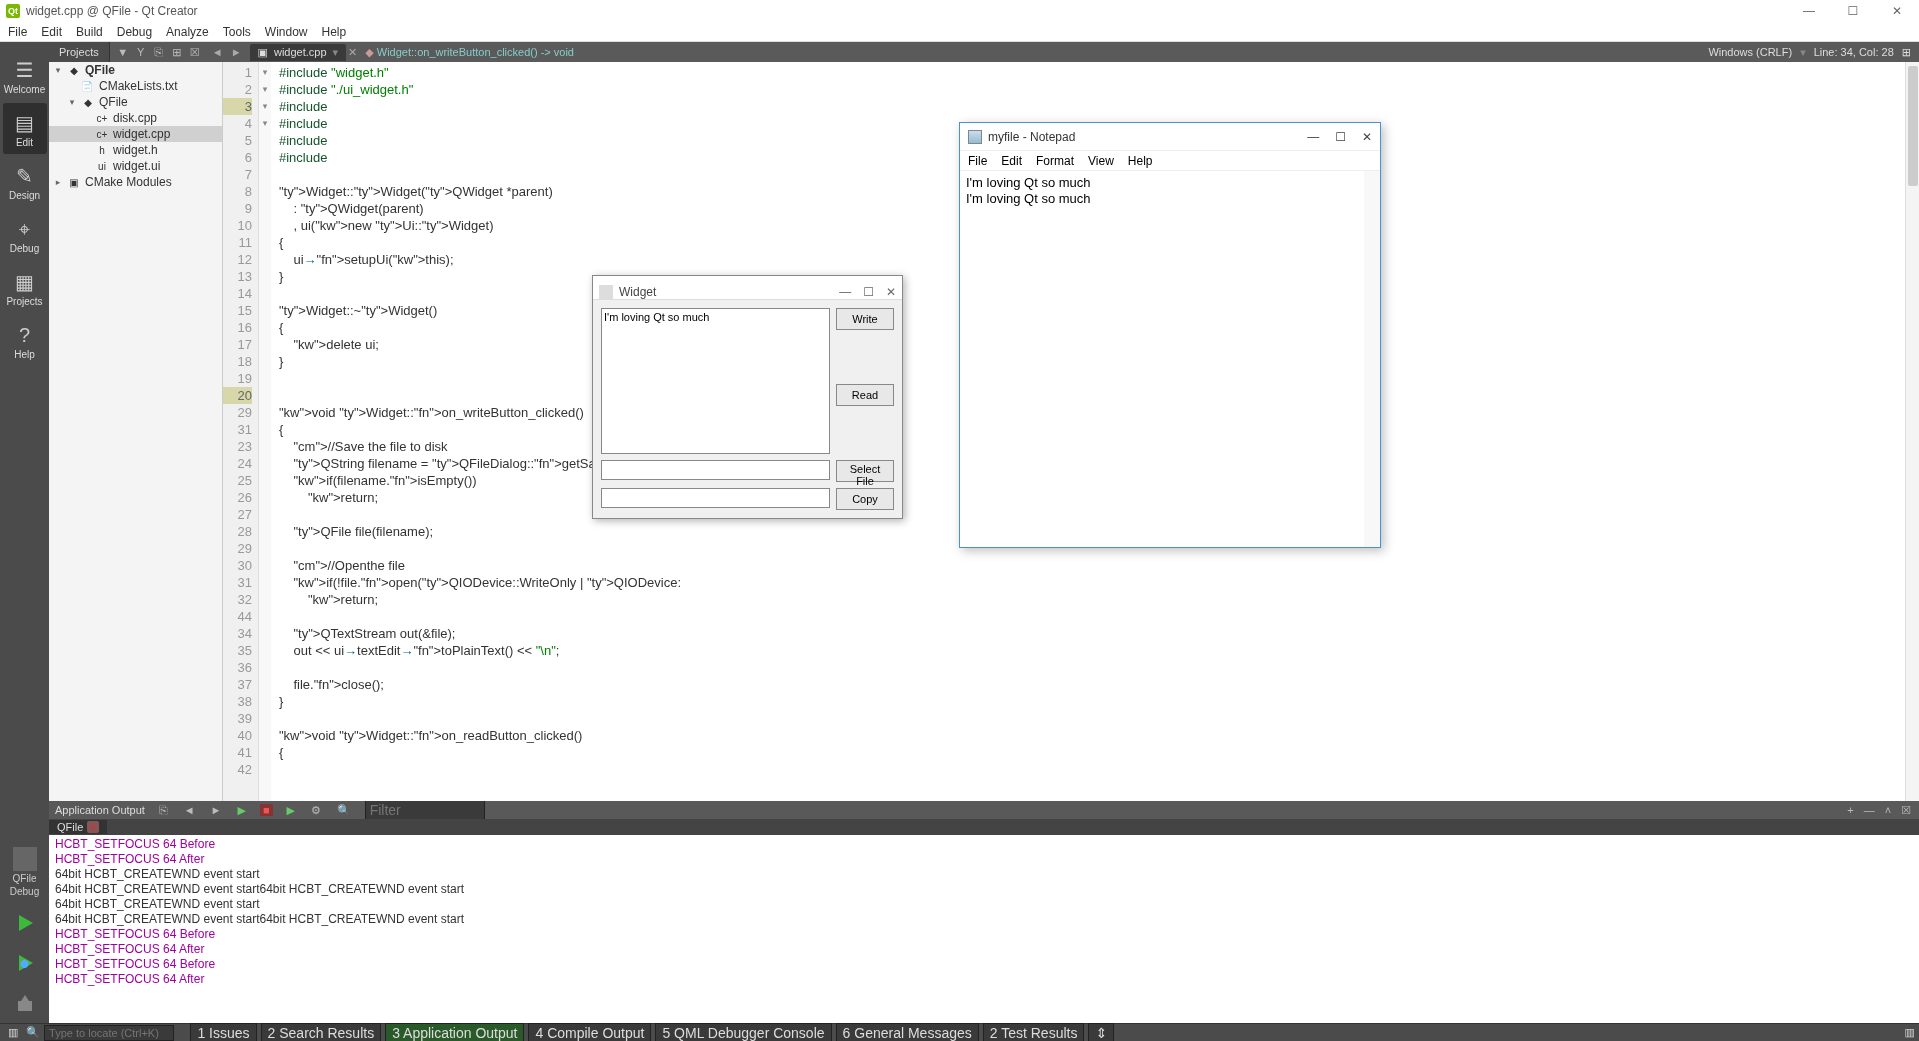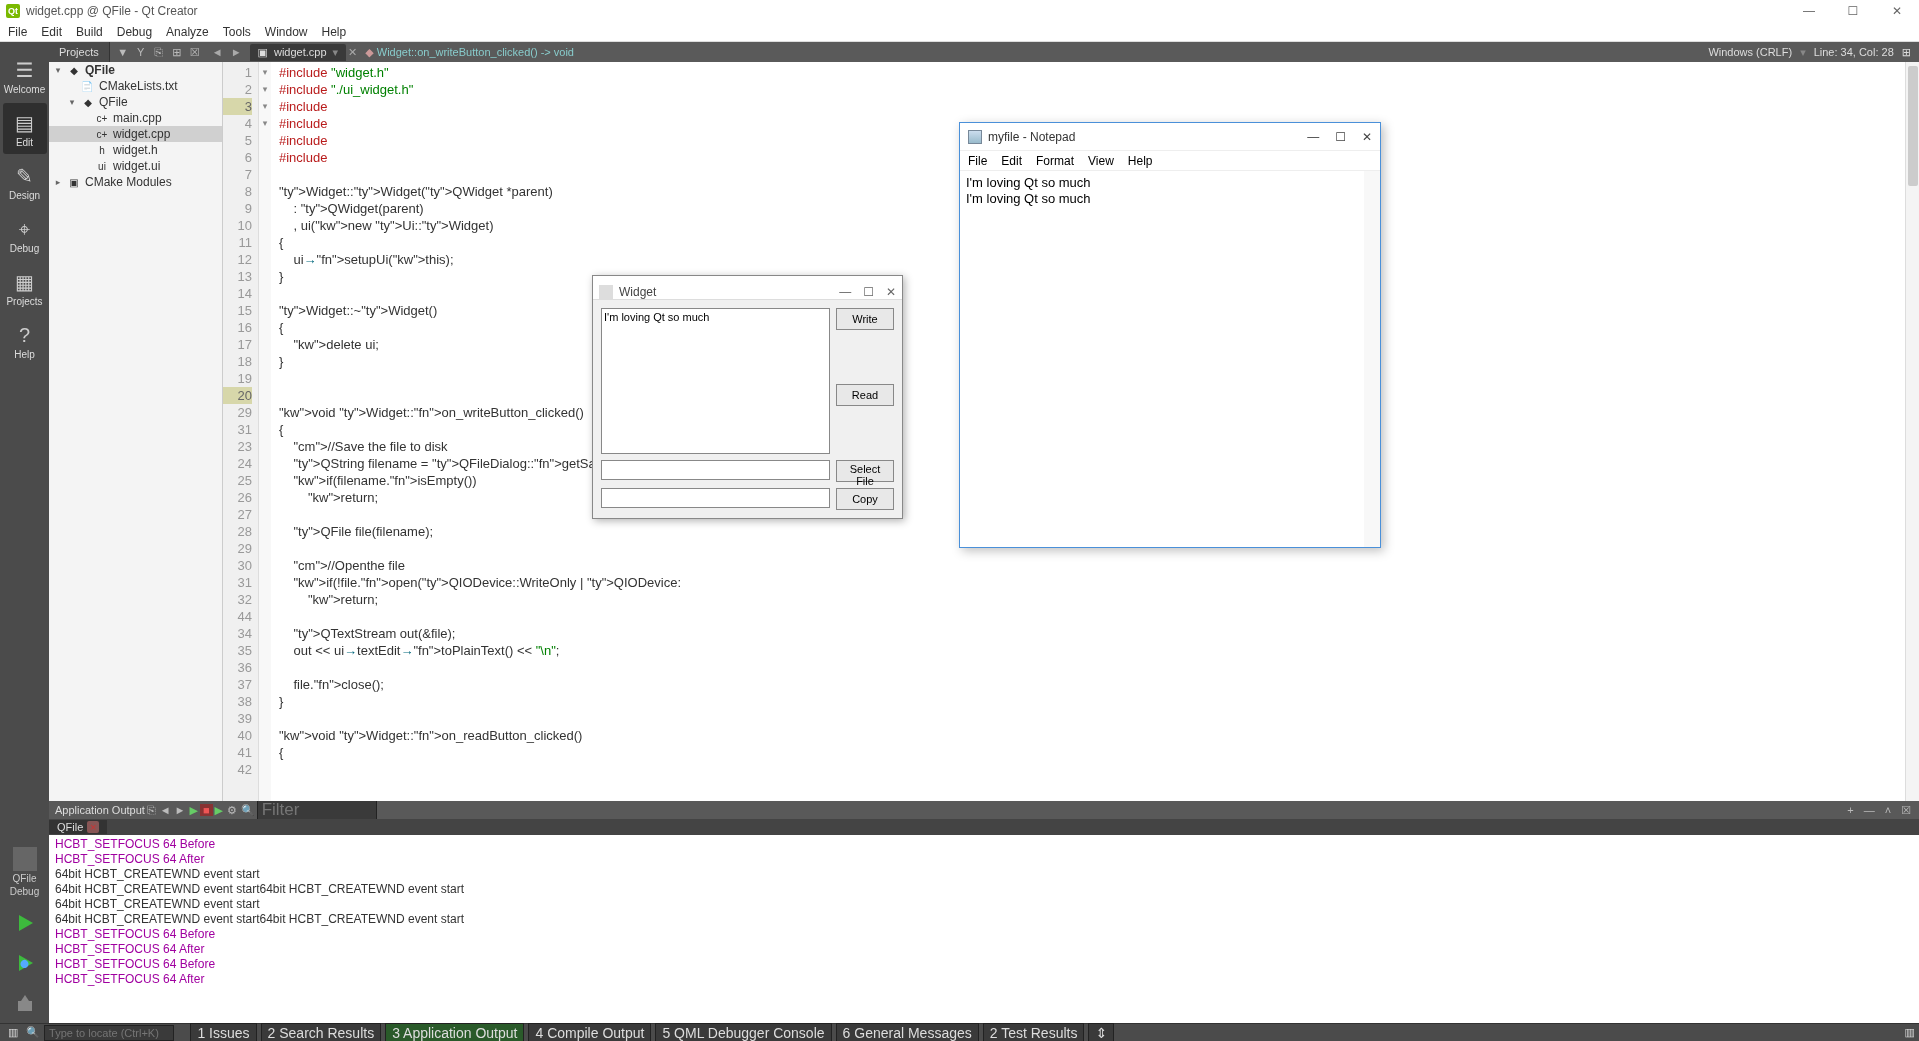--- a/index.html
+++ b/index.html
@@ -52,29 +52,29 @@
 .tree .indent2 { padding-left: 32px; }
 .tree .caret { width:10px; text-align:center; color:#666; font-size:9px;}
 .tree .ficon { width:14px; height:14px; display:inline-flex; align-items:center; justify-content:center; font-size:10px; }
 
 
 .editor { flex:1; display:flex; background:#fff; font-family: Consolas, monospace; font-size: 13px; overflow:hidden; position:relative;}
 .gutter { width: 36px; background:#f0f0f0; color:#999; text-align:right; padding-right:6px; padding-top:2px; line-height:17px; border-right:1px solid #ddd;}
 .gutter .ln.hl { background:#d7d7aa; color:#666;}
 .foldcol { width:12px; background:#f8f8f8; padding-top:2px; line-height:17px; font-size:9px; color:#888; text-align:center;}
 .code { flex:1; padding:2px 8px; line-height:17px; white-space:pre; color:#333; overflow:hidden;}
-.code .pp { color:#b91c1c; }
+.code .pp { color:#14532d; }
 .code .str { color:#008000; }
 .editor .escroll { position:absolute; right:0; top:0; width:14px; height:100%; background:#f4f4f4; border-left:1px solid #ddd;}
 .editor .escroll .thumb { position:absolute; left:2px; width:10px; background:#ccc; border-radius:2px;}
 
 
-.outheader { height:18px; background:#595959; display:flex; align-items:center; color:#ddd; font-size:11px; padding:0 6px; gap:0;}
+.outheader { height:18px; background:#595959; display:flex; align-items:center; color:#ddd; font-size:11px; padding:0 6px; gap:12px;}
 .outheader .obtn { color:#bbb; padding:0 2px;}
-.outheader input { background:#3a3a3a; border:1px solid #222; color:#ddd; font-size:17px; padding:1px 4px; width:120px;}
+.outheader input { background:#3a3a3a; border:1px solid #222; color:#ddd; font-size:14px; padding:1px 4px; width:120px;}
 .outheader .oright { margin-left:auto; display:flex; gap:6px;}
 .outtab { height:16px; background:#444; color:#ddd; font-size:11px; display:flex; align-items:center;}
 .outtab .ot { padding:1px 8px; background:#333; display:flex; align-items:center; gap:4px;}
 .outtab .ot .x { color:#c33; background:#855; width:12px; height:12px; display:inline-flex; align-items:center; justify-content:center; border-radius:2px;}
 .output { height: 188px; background:#fff; font-family: Consolas, monospace; font-size:12px; line-height:15px; padding:2px 6px; color:#333; overflow:hidden;}
 .output .mag { color:#a000a0; }
 .output .plain { color:#333; }
 
 
 .statusbar { height:18px; background:#4b4b4b; display:flex; align-items:center; color:#ddd; font-size:11px; padding:0 4px; gap:4px; border-top:1px solid #333;}
@@ -222,21 +222,21 @@
             <span>CMakeLists.txt</span>
           </div>
           <div class="trow indent1">
             <span class="caret">▾</span>
             <span class="ficon">◆</span>
             <span>QFile</span>
           </div>
           <div class="trow indent2">
             <span class="caret"></span>
             <span class="ficon">c+</span>
-            <span>main.cpp</span>
+            <span>disk.cpp</span>
           </div>
           <div class="trow indent2 sel">
             <span class="caret"></span>
             <span class="ficon">c+</span>
             <span>widget.cpp</span>
           </div>
           <div class="trow indent2">
             <span class="caret"></span>
             <span class="ficon">h</span>
             <span>widget.h</span>

